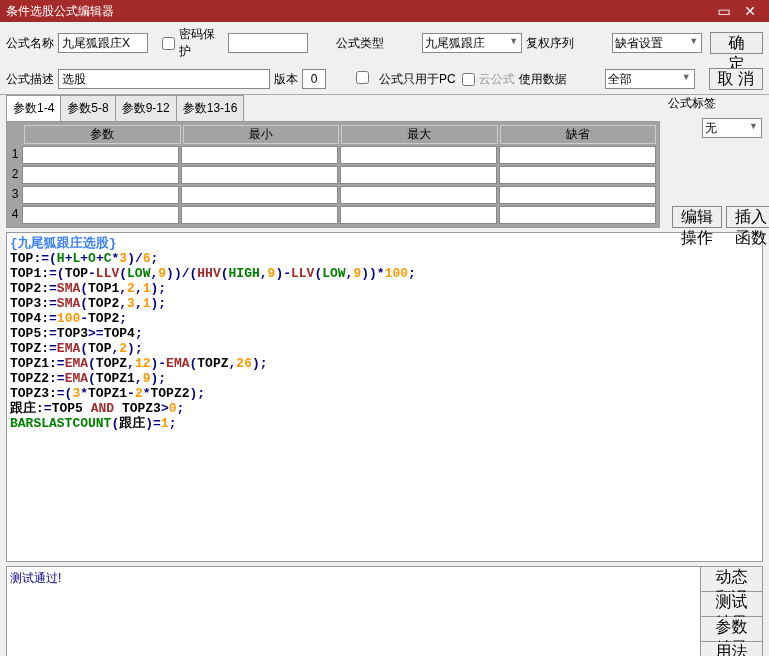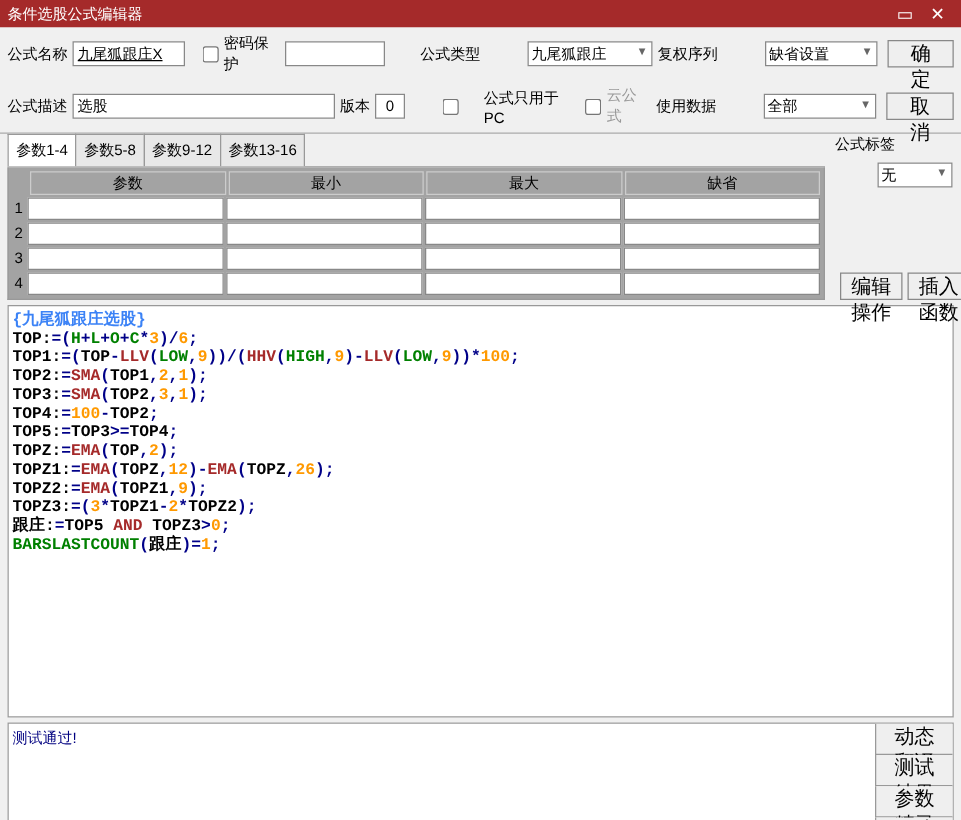--- a/index.html
+++ b/index.html
@@ -46,41 +46,41 @@
 
 <div class="titlebar">
   <span class="title">条件选股公式编辑器</span>
   <span class="winbtn">▭</span>
   <span class="winbtn">✕</span>
 </div>
 
 <div class="toprows">
   <div class="row1">
     <span class="lbl">公式名称</span>
-    <input class="txt" style="width: 90px; text-decoration: underline;" value="九尾狐跟庄X">
+    <input class="txt" style="width: 90px;" value="九尾狐跟庄X">
     <label style="display:flex;align-items:center;gap:2px;margin-left:8px">
         <input type="checkbox" class="chk" style="">
         <span>密码保护</span>
       </label>
     <input class="txt" style="width: 80px;">
     <span style="flex:0 0 20px"></span>
     <span class="lbl">公式类型</span>
     <span class="selwrap"><input class="sel" style="width: 100px;" value="九尾狐跟庄"></span>
     <span class="lbl">复权序列</span>
     <span class="selwrap"><input class="sel" style="width: 90px;" value="缺省设置"></span>
     <span style="flex:1"></span>
     <button class="btn">确  定</button>
   </div>
   <div class="row2">
     <span class="lbl">公式描述</span>
     <input class="txt" style="width: 212px;" value="选股">
     <span class="lbl">版本</span>
     <input class="txt" style="width: 24px; text-align: center;" value="0">
     <span style="flex:0 0 20px"></span>
-    <label style="display:flex;align-items:center;gap:18px">
+    <label style="display:flex;align-items:flex-start;gap:8px">
         <input type="checkbox" class="chk" style="">
         <span>公式只用于PC</span>
       </label>
     <label style="display:flex;align-items:center;gap:2px;color:#999">
         <input type="checkbox" class="chk" style="">
         <span>云公式</span>
       </label>
     <span class="lbl">使用数据</span>
     <span class="selwrap"><input class="sel" style="width: 90px;" value="全部"></span>
     <span style="flex:1"></span>

